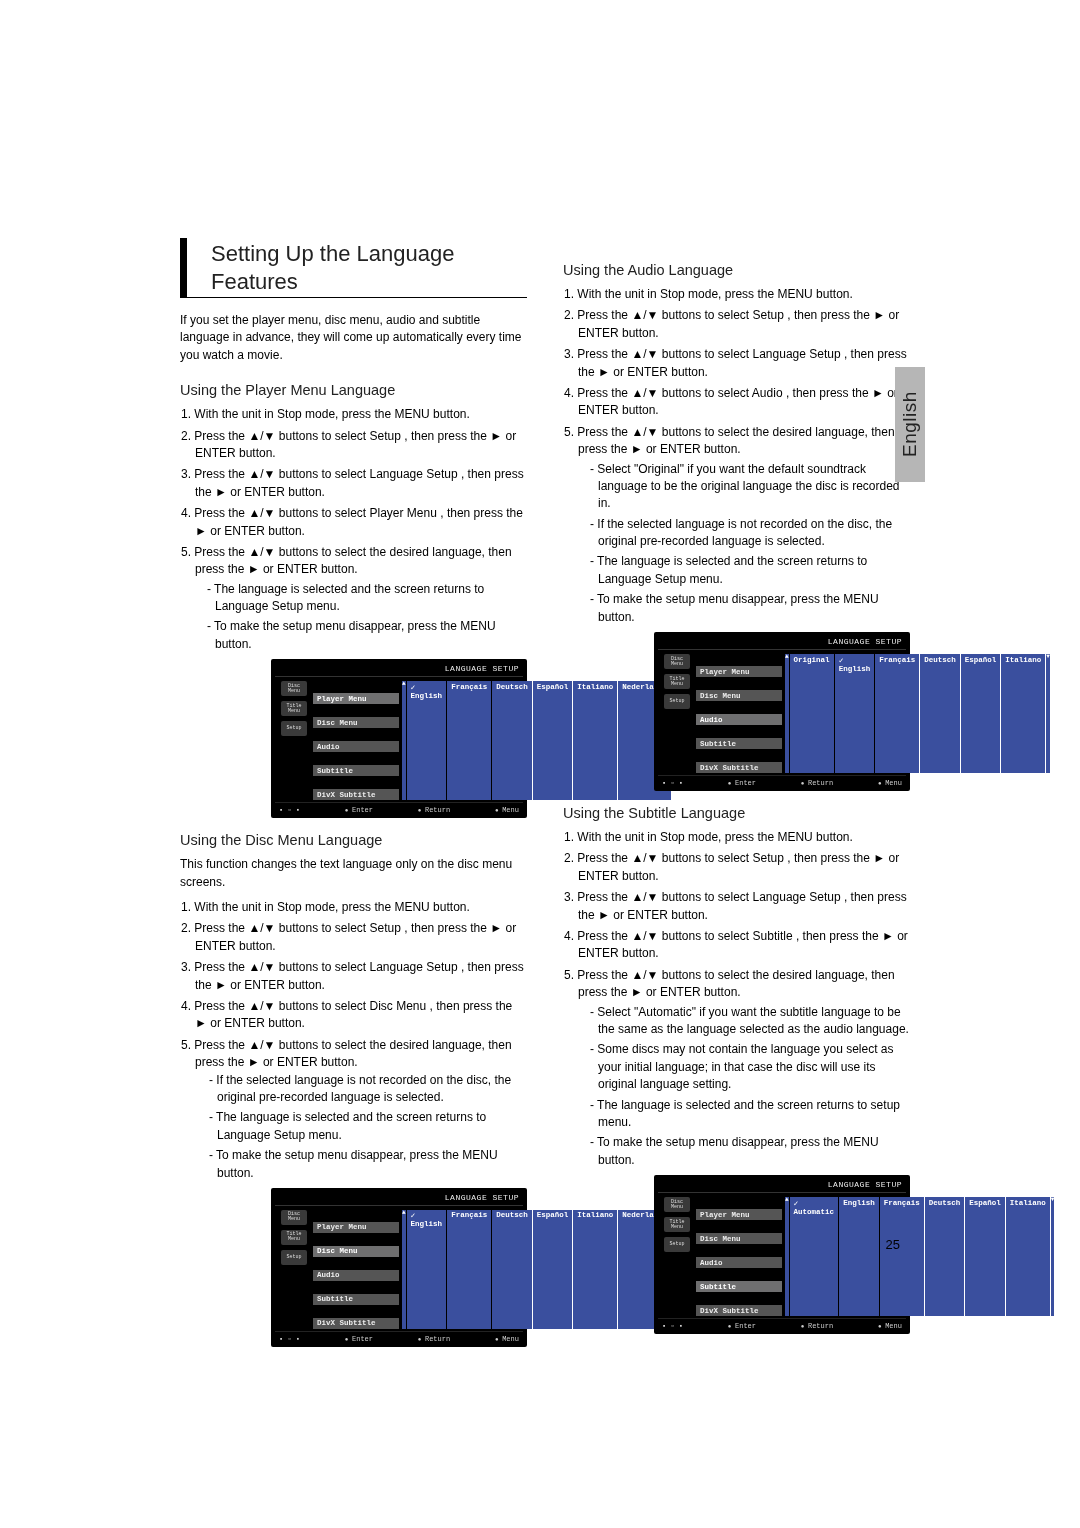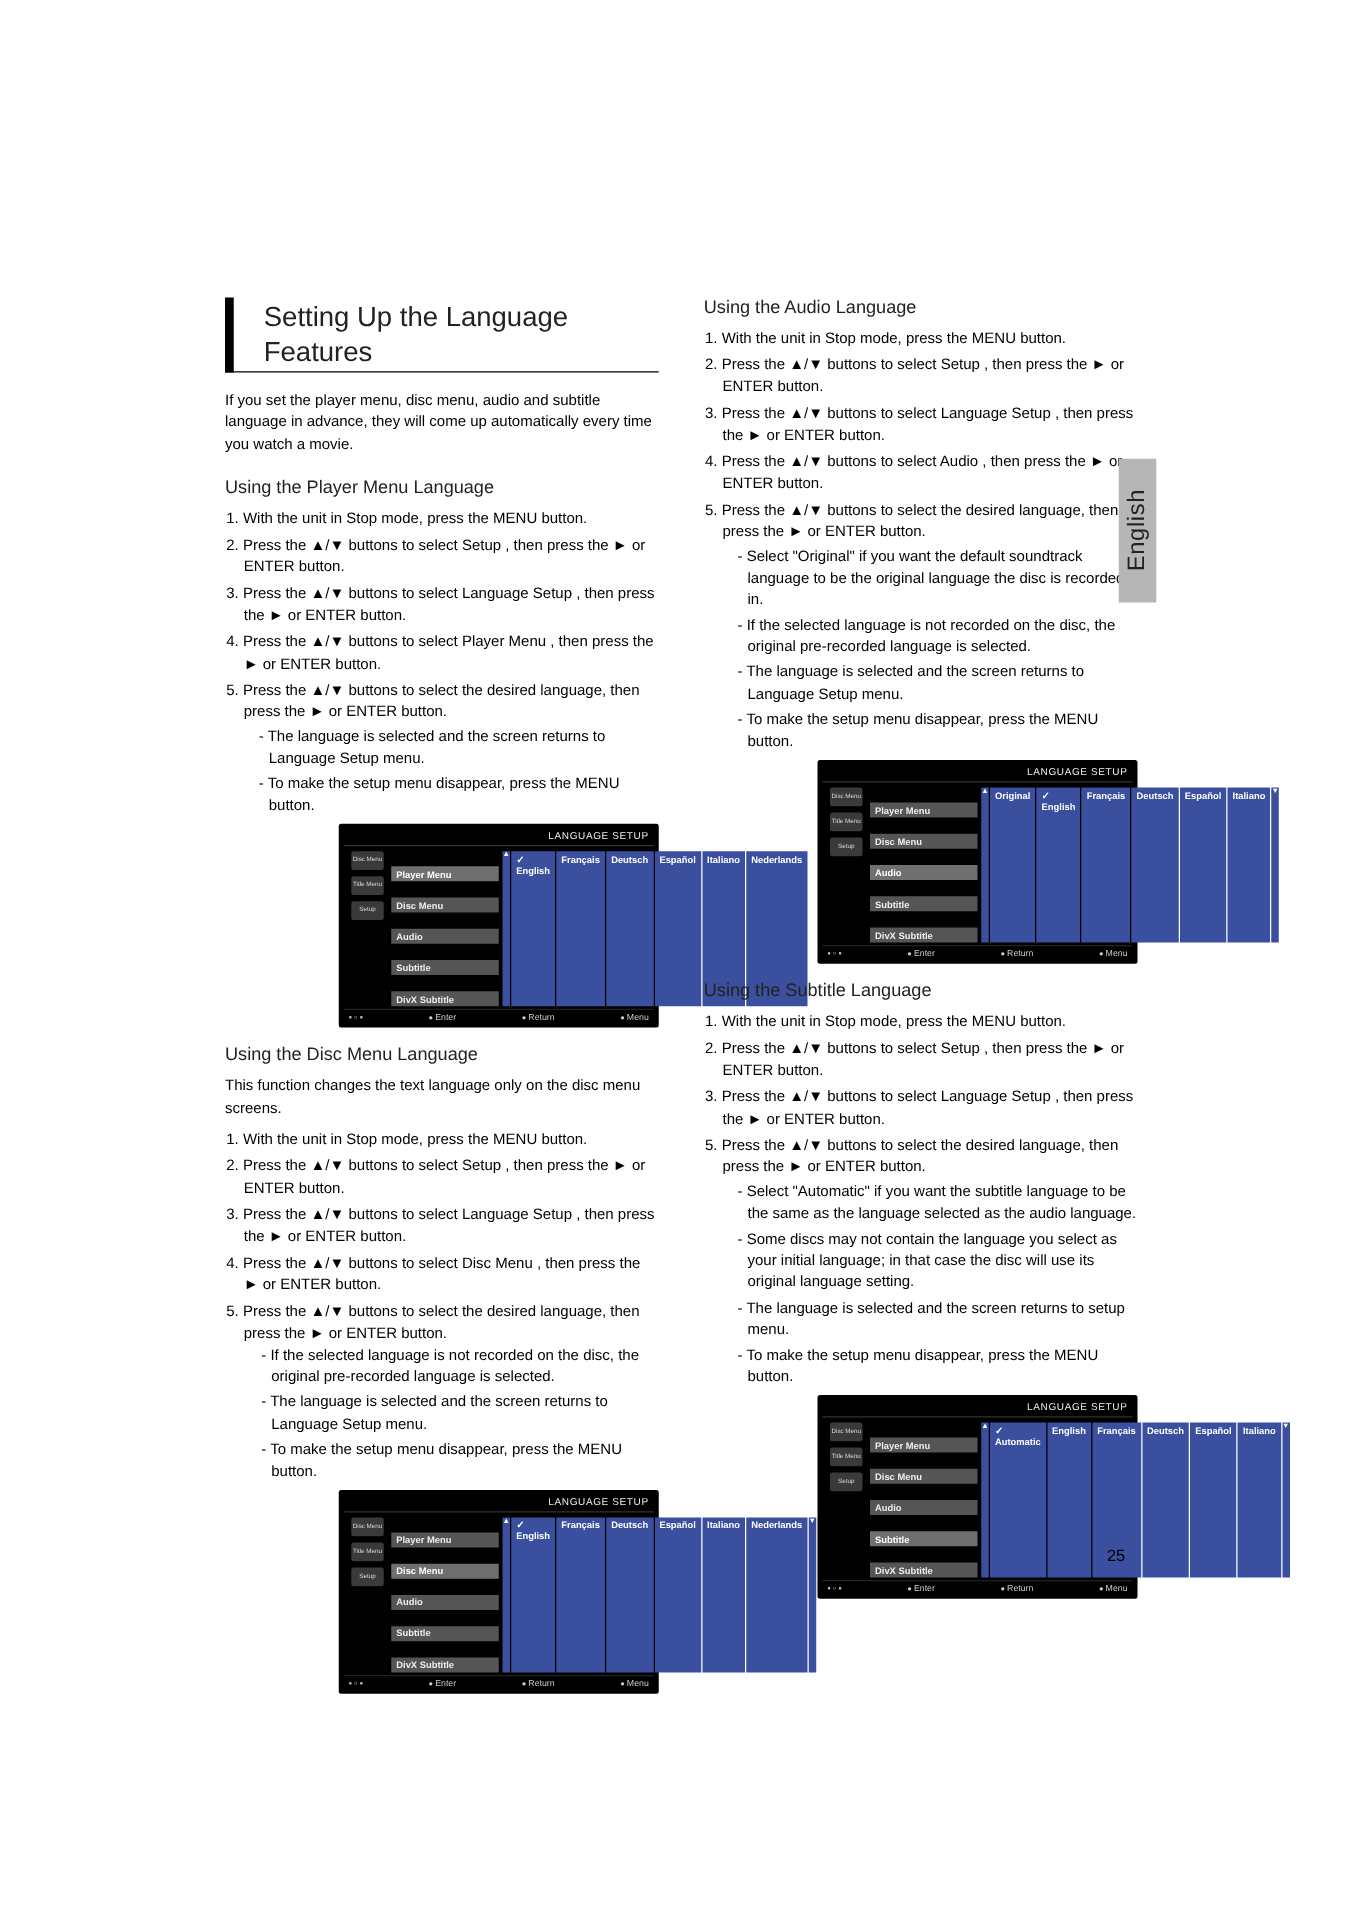--- a/index.html
+++ b/index.html
@@ -30,20 +30,21 @@
   .sub { list-style: none; padding: 0; margin: 2px 0 0 0; }
   .sub > li { padding-left: 20px; text-indent: -8px; margin-bottom: 3px; }
   .sub2 { list-style: none; padding: 0; margin: 0; }
   .sub2 > li { padding-left: 22px; text-indent: -8px; margin-bottom: 3px; }
   .osd-wrap { display:flex; justify-content:flex-end; margin: 6px 0 4px 0; }
 
   
   .osd {
     width: 256px; background: #000; border-radius: 2px; font-size: 8px; color: #eee;
     padding: 3px 4px 4px 4px;
+    font-family: Liberation Mono, monospace;
   }
   .osd-title { text-align: right; font-size: 8px; letter-spacing: 0.5px; padding: 2px 4px 3px 0; border-bottom: 1px solid #333; }
   .osd-body { display: flex; padding-top: 2px; }
   .osd-left { width: 38px; display:flex; flex-direction:column; gap:5px; align-items:center; padding-top:2px;}
   .osd-ic { width:26px; height:15px; background:#3a3a3a; border-radius:2px; color:#ddd; font-size:5px; display:flex; align-items:center; justify-content:center; text-align:center; line-height:1; padding:1px; }
   .osd-mid { width: 86px; display:flex; flex-direction:column; gap:1px; padding-top:2px;}
   .osd-mid .row { background:#555; padding:1.5px 4px; font-size:7.5px; font-weight:bold;margin-top:12px; }
   .osd-mid .row.hi { background:#6f6f70; color:#fff; }
   .osd-right { width: 80px; margin-left:3px; display:flex; gap:1px; padding-top:2px; }
   .osd-right .opt { background:#3a4f9e; color:#fff; padding:1.5px 4px; font-size:7.5px; font-weight:bold; }
@@ -184,21 +185,21 @@
               <div class="pages">▪ ▫ ▪</div>
               <span>Enter</span>
               <span>Return</span>
               <span>Menu</span>
             </div>
           </div>
         </div>
     </div>
 
     <div class="col">
-      <div class="subhead" style="margin-top:0;">Using the Audio Language</div>
+      <div class="subhead" style="margin-top:24px;">Using the Audio Language</div>
       <ol class="steps">
         <li>1. With the unit in Stop mode, press the MENU button.</li>
         <li><span>2. Press the </span><span class="sym">▲/▼</span><span> buttons to select Setup , then press the </span><span class="sym">►</span><span> or ENTER button.</span></li>
         <li><span>3. Press the </span><span class="sym">▲/▼</span><span> buttons to select Language Setup , then press the </span><span class="sym">►</span><span> or ENTER button.</span></li>
         <li><span>4. Press the </span><span class="sym">▲/▼</span><span> buttons to select Audio , then press the </span><span class="sym">►</span><span> or ENTER button.</span></li>
         <li><span>5. Press the </span><span class="sym">▲/▼</span><span> buttons to select the desired language, then press the </span><span class="sym">►</span><span> or ENTER button.</span>
           <ul class="sub">
             <li>- Select "Original" if you want the default soundtrack language to be the original language the disc is recorded in.</li>
             <li>- If the selected language is not recorded on the disc, the original pre-recorded language is selected.</li>
             <li>- The language is selected and the screen returns to Language Setup menu.</li>
@@ -241,20 +242,21 @@
               <span>Menu</span>
             </div>
           </div>
         </div>
 
       <div class="subhead">Using the Subtitle Language</div>
       <ol class="steps">
         <li>1. With the unit in Stop mode, press the MENU button.</li>
         <li><span>2. Press the </span><span class="sym">▲/▼</span><span> buttons to select Setup , then press the </span><span class="sym">►</span><span> or ENTER button.</span></li>
         <li><span>3. Press the </span><span class="sym">▲/▼</span><span> buttons to select Language Setup , then press the </span><span class="sym">►</span><span> or ENTER button.</span></li>
+        <li><span>4. Press the </span><span class="sym">▲/▼</span><span> buttons to select Subtitle , then press the </span><span class="sym">►</span><span> or ENTER button.</span></li>
         <li><span>5. Press the </span><span class="sym">▲/▼</span><span> buttons to select the desired  language, then press the </span><span class="sym">►</span><span> or ENTER button.</span>
           <ul class="sub">
             <li>- Select "Automatic" if you want the subtitle  language to be the same as the language selected as the audio language.</li>
             <li>-  Some discs may not contain the language you select as your initial language; in that case the disc will use its original language setting.</li>
             <li>- The language is selected and the screen returns to setup menu.</li>
             <li>- To make the setup menu disappear, press the MENU button.</li>
           </ul>
         </li>
       </ol>
 

